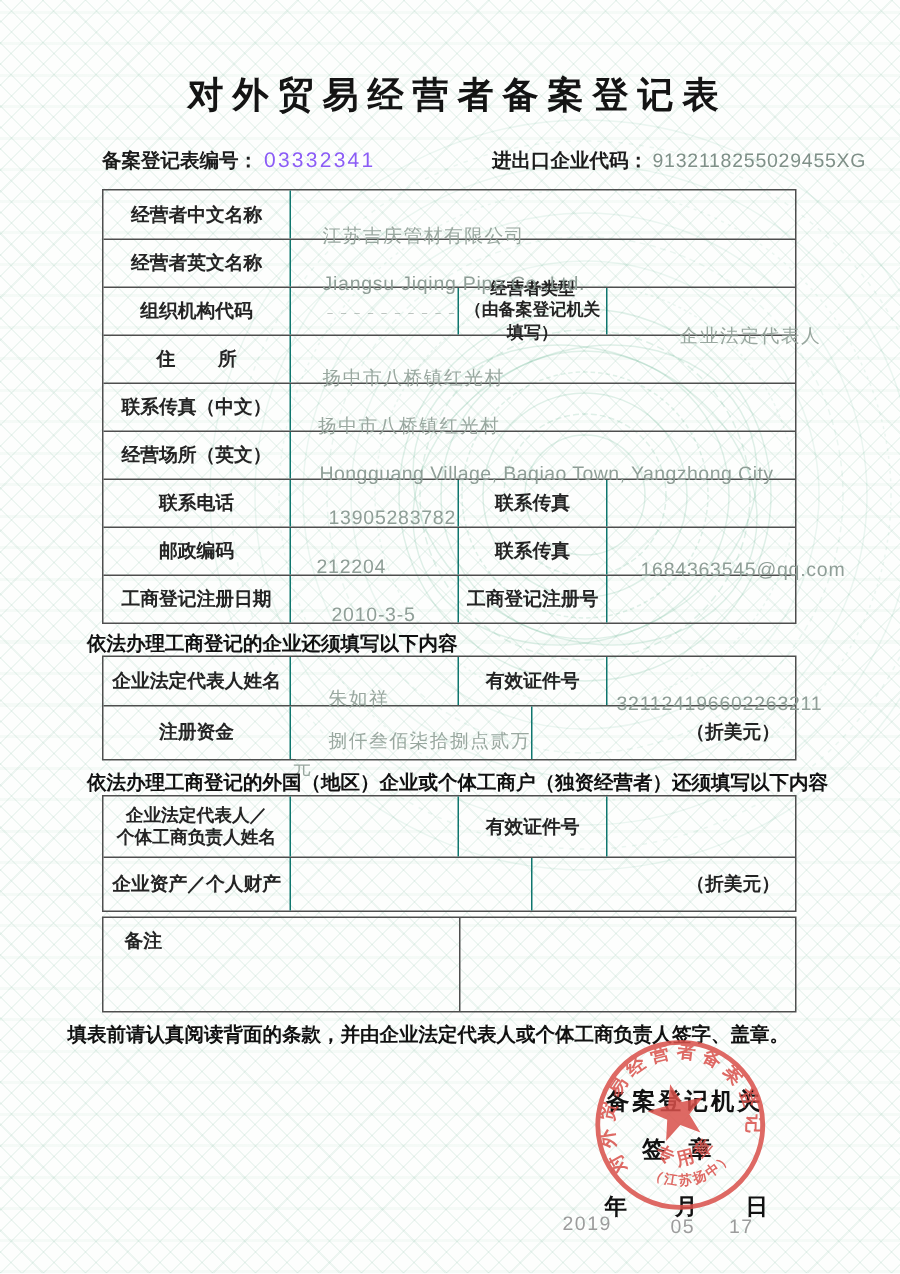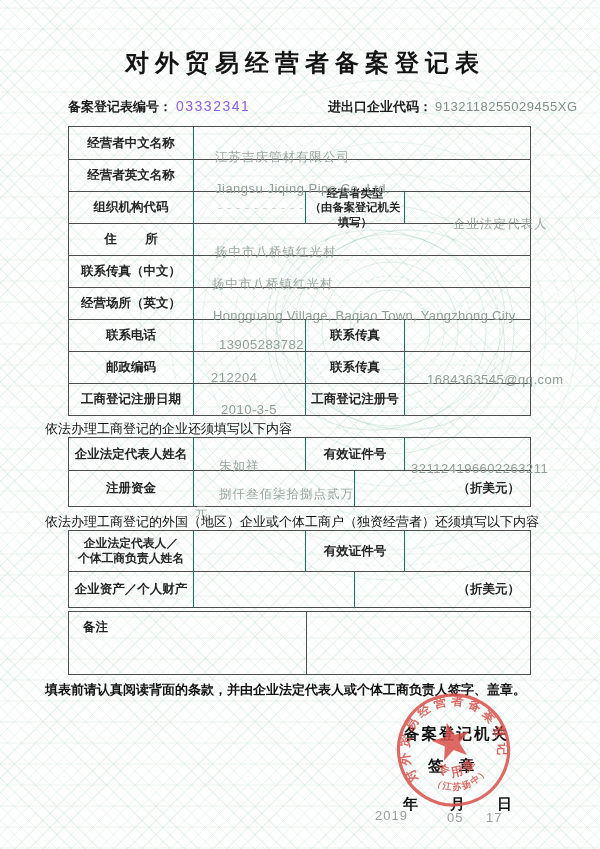--- a/index.html
+++ b/index.html
@@ -57,21 +57,21 @@
   .v-pen{left:144px;top:181px;letter-spacing:0.3px;}
   .v-phone{left:150px;top:210px;}
   .v-post{left:142px;top:243px;}
   .v-email{left:358px;top:245px;}
   .v-date{left:152px;top:275px;}
   .v-rep{left:150px;top:20px;}
   .v-id{left:342px;top:23px;}
   .v-cap{left:150px;top:48px;}
   .v-cap2{left:126px;top:66px;}
 
-  .sec-head{position:absolute;left:45px;width:540px;font-size:13px;font-weight:normal;color:#111;z-index:2;}
+  .sec-head{position:absolute;left:58px;width:540px;font-size:13px;font-weight:bold;color:#111;z-index:2;}
   .sh2{top:420px;}
   .sh3{top:513px;}
 
   .remarks-label{position:absolute;left:14px;top:7px;font-size:12.5px;font-weight:bold;color:#242424;}
   .remarks-divider{position:absolute;left:237px;top:0;bottom:0;border-left:1px solid #4e4e4e;}
 
   .note{position:absolute;left:45px;top:681px;width:540px;font-size:13px;font-weight:bold;color:#111;z-index:2;}
 
   .authority{position:absolute;left:404px;top:724px;font-size:15.5px;font-weight:bold;letter-spacing:2px;color:#111;z-index:4;}
   .sign{position:absolute;left:428px;top:756px;font-size:15.5px;font-weight:bold;color:#111;z-index:4;}

